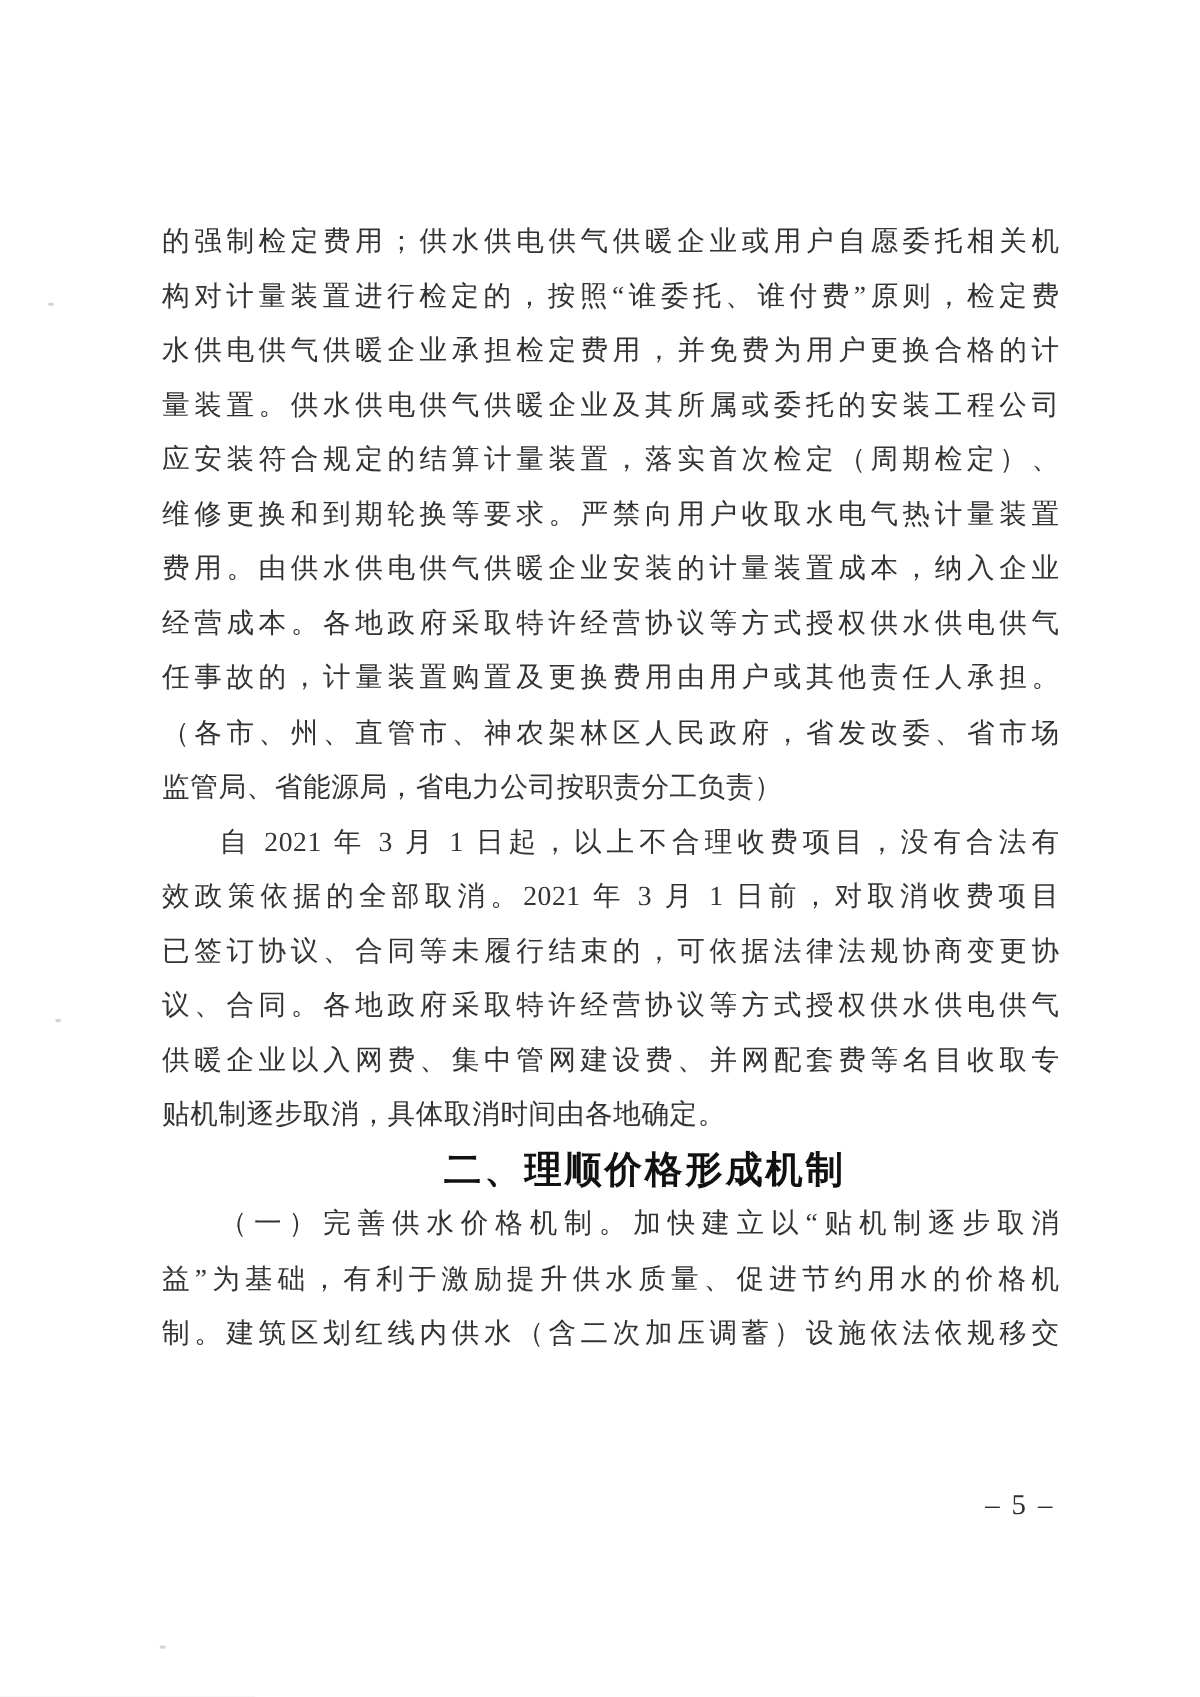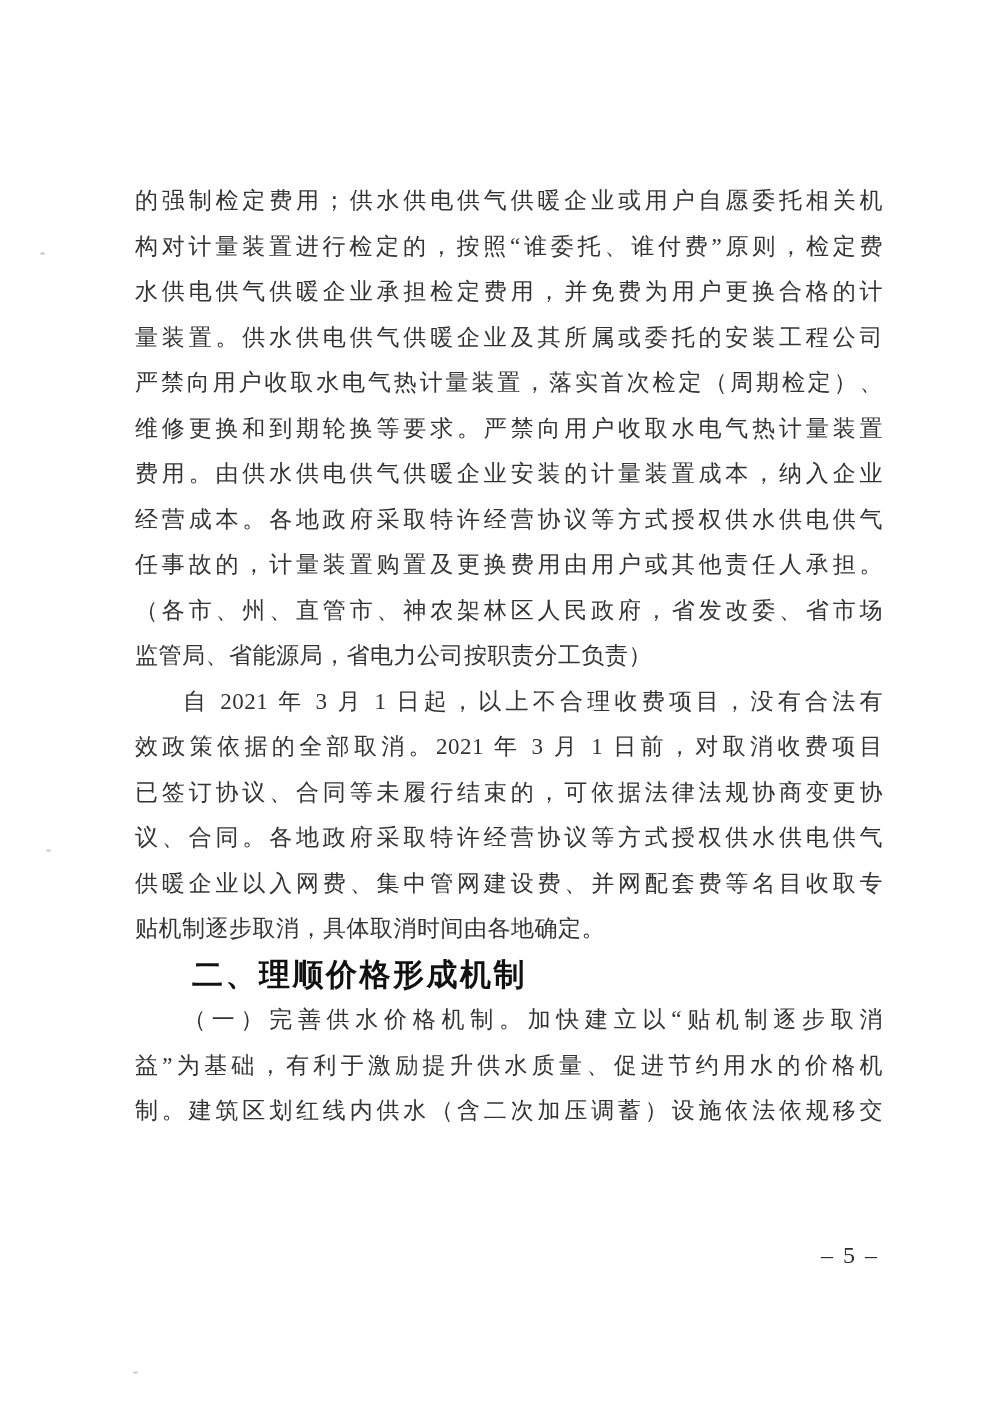--- a/index.html
+++ b/index.html
@@ -33,20 +33,21 @@
     -moz-text-align-last: justify;
   }
   .line.indent { padding-left: 48px; }
   .line.heading {
     font-family: "Liberation Sans", "DejaVu Sans", sans-serif;
     font-weight: 700;
     font-size: 31px;
     letter-spacing: 2.5px;
     color: #111111;
     padding-left: 57px;
+    text-align: center;
   }
   .page-number {
     position: absolute;
     left: 800px;
     top: 1242px;
     width: 100px;
     text-align: center;
     font-size: 24px;
     letter-spacing: 2px;
     color: #2f2f2f;
@@ -63,21 +64,21 @@
 </style>
 </head>
 <body>
 
 <div class="page">
   <div class="text-block">
       <div class="line just">的强制检定费用；供水供电供气供暖企业或用户自愿委托相关机</div>
       <div class="line just">构对计量装置进行检定的，按照“谁委托、谁付费”原则，检定费</div>
       <div class="line just">水供电供气供暖企业承担检定费用，并免费为用户更换合格的计</div>
       <div class="line just">量装置。供水供电供气供暖企业及其所属或委托的安装工程公司</div>
-      <div class="line just">严禁向用户收取水电气热计量装置，落实首次检定（周期检定）、</div>
+      <div class="line just">应安装符合规定的结算计量装置，落实首次检定（周期检定）、</div>
       <div class="line just">维修更换和到期轮换等要求。严禁向用户收取水电气热计量装置</div>
       <div class="line just">费用。由供水供电供气供暖企业安装的计量装置成本，纳入企业</div>
       <div class="line just">经营成本。各地政府采取特许经营协议等方式授权供水供电供气</div>
       <div class="line just">任事故的，计量装置购置及更换费用由用户或其他责任人承担。</div>
       <div class="line just">（各市、州、直管市、神农架林区人民政府，省发改委、省市场</div>
       <div class="line">监管局、省能源局，省电力公司按职责分工负责）</div>
       <div class="line just indent">自 2021 年 3 月 1 日起，以上不合理收费项目，没有合法有</div>
       <div class="line just">效政策依据的全部取消。2021 年 3 月 1 日前，对取消收费项目</div>
       <div class="line just">已签订协议、合同等未履行结束的，可依据法律法规协商变更协</div>
       <div class="line just">议、合同。各地政府采取特许经营协议等方式授权供水供电供气</div>

